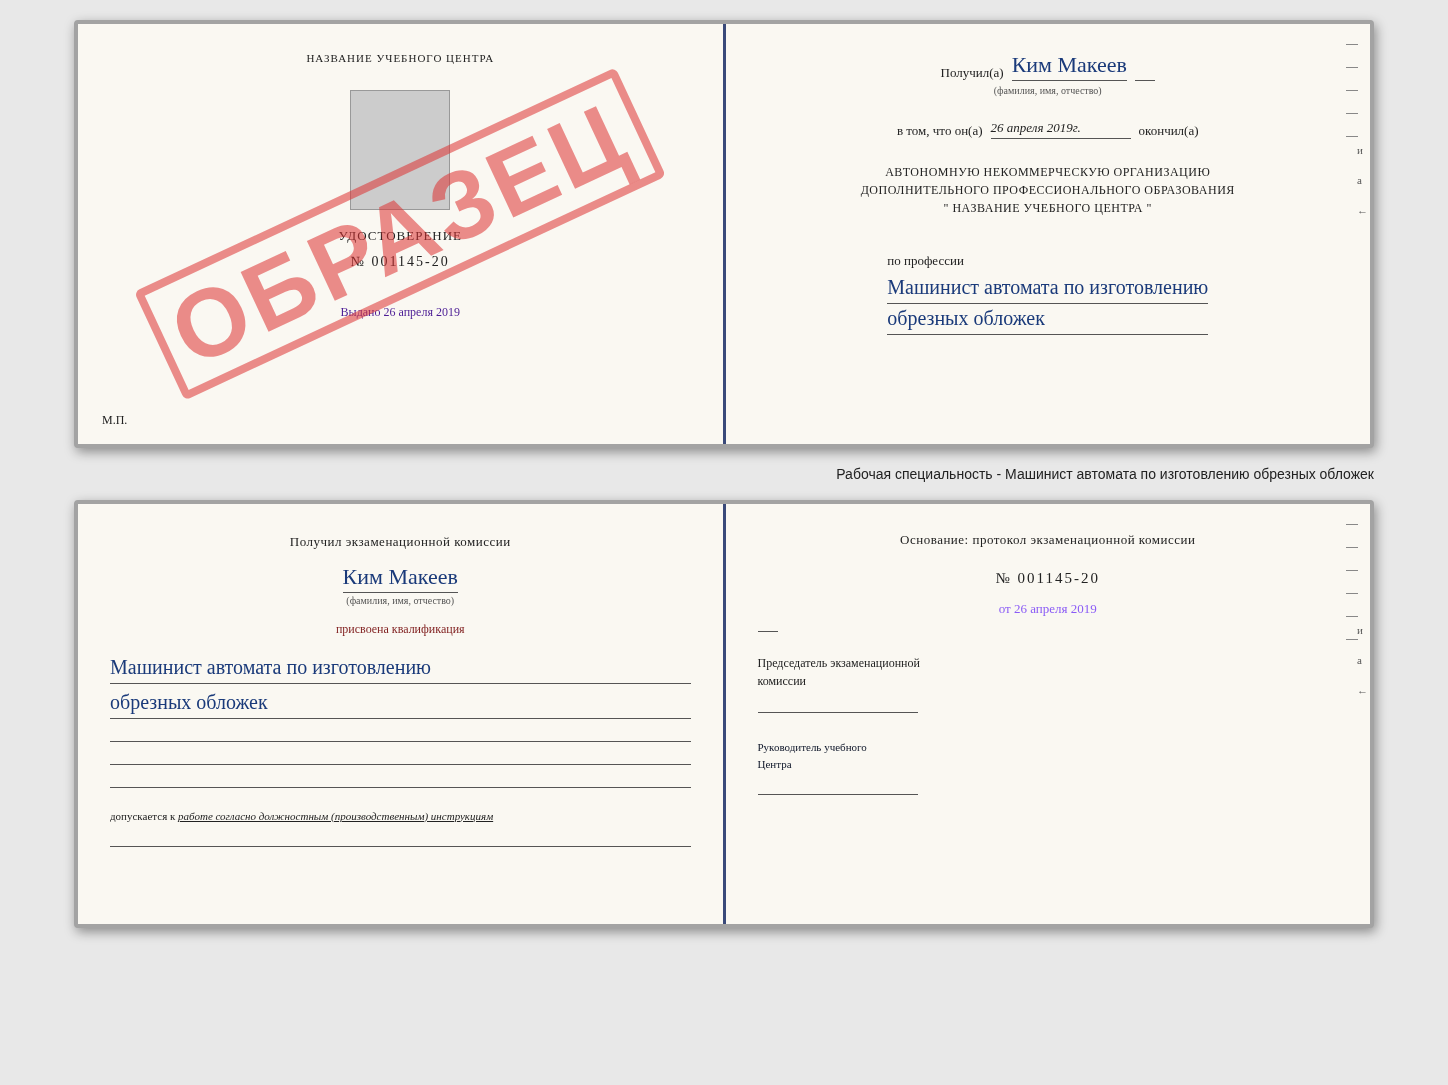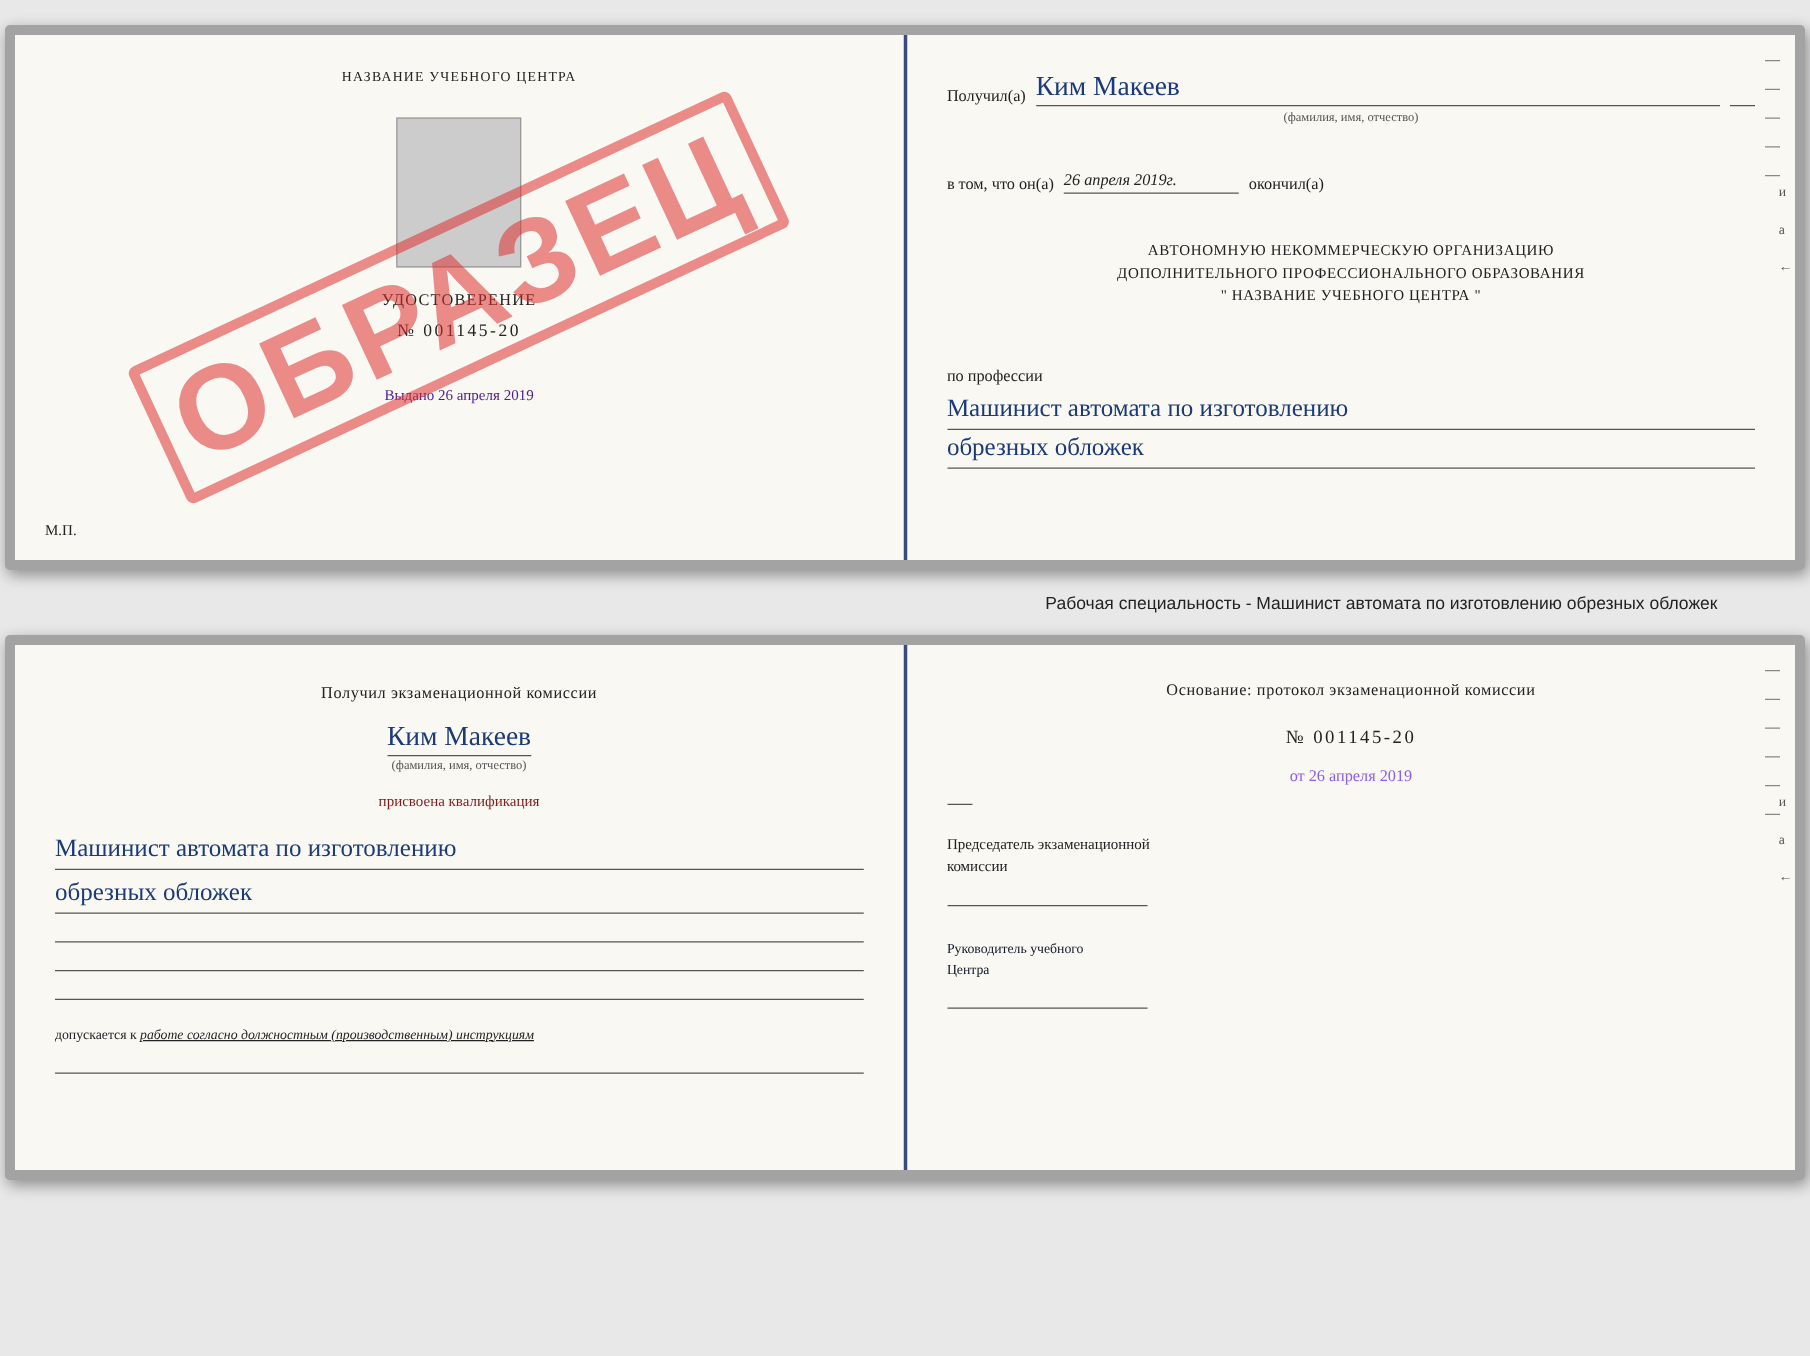--- a/index.html
+++ b/index.html
@@ -11,22 +11,22 @@
       display: flex;
       flex-direction: column;
       align-items: center;
       padding: 20px;
       gap: 18px;
     }
 
     
     .document-pair {
       display: flex;
-      width: 1440px;
-      border: 8px solid #a3a3a3;
+      width: 1300px;
+      border: 4px solid #a3a3a3;
       border-radius: 4px;
       background: #f5f0e8;
       box-shadow: 2px 4px 12px rgba(0,0,0,0.4);
       overflow: hidden;
       position: relative;
     }
 
     .doc-page {
       flex: 1;
       padding: 28px 32px;
@@ -111,22 +111,23 @@
       letter-spacing: 4px;
       font-family: Arial, sans-serif;
       z-index: 10;
       line-height: 1;
     }
 
     
     .right-page-top {
       display: flex;
       flex-direction: column;
-      gap: 32px;
-      font-size: 13px;
+      gap: 20px;
+      font-size: 13px;
+      align-items: center;
     }
 
     .recipient-label {
       font-size: 13px;
       color: #222;
       white-space: nowrap;
     }
 
     .recipient-name {
       font-family: 'Brush Script MT', cursive;

